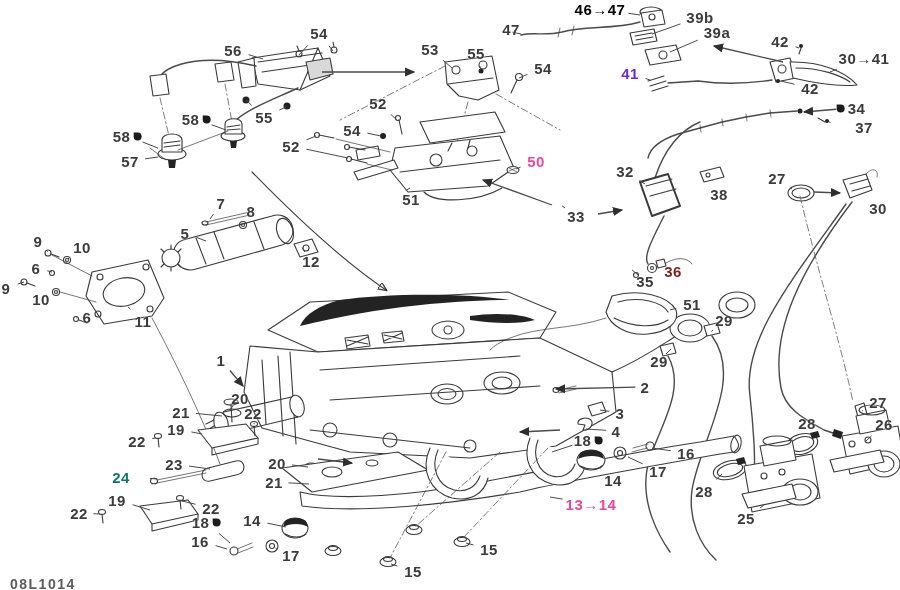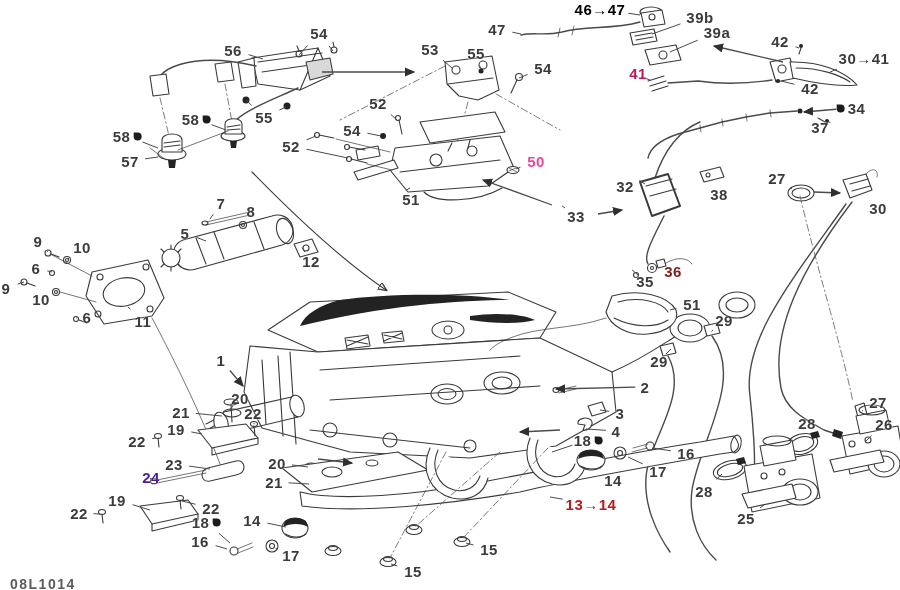--- a/index.html
+++ b/index.html
@@ -430,46 +430,46 @@
         <line x1="814" y1="192" x2="840" y2="193" stroke="#4a4a4a" stroke-width="1.3" marker-end="url(#ahB)"></line>
         <line x1="318" y1="459" x2="352" y2="463" stroke="#4a4a4a" stroke-width="1.3" marker-end="url(#ahB)"></line>
         <line x1="560" y1="430" x2="520" y2="432" stroke="#4a4a4a" stroke-width="1.3" marker-end="url(#ahB)"></line>
       </g>
   </svg>
 
   <div id="callout-layer">
       <div class="callout" style="left: 600px; top: 9px; color: #000000;">
         <span>46→47</span>
       </div>
-      <div class="callout" style="left: 497px; top: 29px; color: rgb(59, 59, 59); align-items: flex-end;">
+      <div class="callout" style="left: 511px; top: 29px; color: rgb(59, 59, 59); align-items: flex-end;">
         <span>47</span>
       </div>
       <div class="callout" style="left: 700px; top: 17px; color: rgb(59, 59, 59);">
         <span>39b</span>
       </div>
       <div class="callout" style="left: 717px; top: 32px; color: rgb(59, 59, 59);">
         <span>39a</span>
       </div>
       <div class="callout" style="left: 780px; top: 41px; color: rgb(59, 59, 59);">
         <span>42</span>
       </div>
       <div class="callout" style="left: 864px; top: 58px; color: rgb(59, 59, 59);">
         <span>30→41</span>
       </div>
-      <div class="callout" style="left: 630px; top: 73px; color: #be185d; margin-left: 8px;">
+      <div class="callout" style="left: 630px; top: 73px; color: #6d28d9;">
         <span>41</span>
       </div>
       <div class="callout" style="left: 810px; top: 88px; color: rgb(59, 59, 59);">
         <span>42</span>
       </div>
       <div class="callout" style="left: 851px; top: 108px; color: rgb(59, 59, 59);">
         <span class="drop"></span>
         <span>34</span>
       </div>
-      <div class="callout" style="left: 820px; top: 127px; color: rgb(59, 59, 59);">
+      <div class="callout" style="left: 864px; top: 127px; color: rgb(59, 59, 59);">
         <span>37</span>
       </div>
       <div class="callout" style="left: 233px; top: 50px; color: rgb(59, 59, 59);">
         <span>56</span>
       </div>
       <div class="callout" style="left: 319px; top: 33px; color: rgb(59, 59, 59);">
         <span>54</span>
       </div>
       <div class="callout" style="left: 430px; top: 49px; color: rgb(59, 59, 59);">
         <span>53</span>
@@ -502,21 +502,21 @@
       </div>
       <div class="callout" style="left: 130px; top: 161px; color: rgb(59, 59, 59);">
         <span>57</span>
       </div>
       <div class="callout" style="left: 536px; top: 161px; color: #ec4899;">
         <span>50</span>
       </div>
       <div class="callout" style="left: 391px; top: 199px; color: rgb(59, 59, 59); margin-left: 20px;">
         <span>51</span>
       </div>
-      <div class="callout" style="left: 625px; top: 171px; color: rgb(59, 59, 59); margin-top: 15px;">
+      <div class="callout" style="left: 625px; top: 171px; color: rgb(59, 59, 59);">
         <span>32</span>
       </div>
       <div class="callout" style="left: 719px; top: 194px; color: rgb(59, 59, 59);">
         <span>38</span>
       </div>
       <div class="callout" style="left: 777px; top: 178px; color: rgb(59, 59, 59);">
         <span>27</span>
       </div>
       <div class="callout" style="left: 878px; top: 208px; color: rgb(59, 59, 59);">
         <span>30</span>
@@ -599,21 +599,21 @@
       </div>
       <div class="callout" style="left: 884px; top: 424px; color: rgb(59, 59, 59);">
         <span>26</span>
       </div>
       <div class="callout" style="left: 807px; top: 423px; color: rgb(59, 59, 59);">
         <span>28</span>
       </div>
       <div class="callout" style="left: 174px; top: 464px; color: rgb(59, 59, 59);">
         <span>23</span>
       </div>
-      <div class="callout" style="left: 151px; top: 477px; color: #4c1d95;">
+      <div class="callout" style="left: 121px; top: 477px; color: #0f766e;">
         <span>24</span>
       </div>
       <div class="callout" style="left: 240px; top: 398px; color: rgb(59, 59, 59);">
         <span>20</span>
       </div>
       <div class="callout" style="left: 181px; top: 412px; color: rgb(59, 59, 59);">
         <span>21</span>
       </div>
       <div class="callout" style="left: 253px; top: 413px; color: rgb(59, 59, 59);">
         <span>22</span>
@@ -645,21 +645,21 @@
       </div>
       <div class="callout" style="left: 252px; top: 520px; color: rgb(59, 59, 59);">
         <span>14</span>
       </div>
       <div class="callout" style="left: 200px; top: 541px; color: rgb(59, 59, 59);">
         <span>16</span>
       </div>
       <div class="callout" style="left: 291px; top: 555px; color: rgb(59, 59, 59);">
         <span>17</span>
       </div>
-      <div class="callout" style="left: 591px; top: 504px; color: #b91c1c; justify-content: center;">
+      <div class="callout" style="left: 591px; top: 504px; color: #ec4899; justify-content: center;">
         <span>13→14</span>
       </div>
       <div class="callout" style="left: 613px; top: 480px; color: rgb(59, 59, 59);">
         <span>14</span>
       </div>
       <div class="callout" style="left: 704px; top: 491px; color: rgb(59, 59, 59);">
         <span>28</span>
       </div>
       <div class="callout" style="left: 746px; top: 518px; color: rgb(59, 59, 59);">
         <span>25</span>

